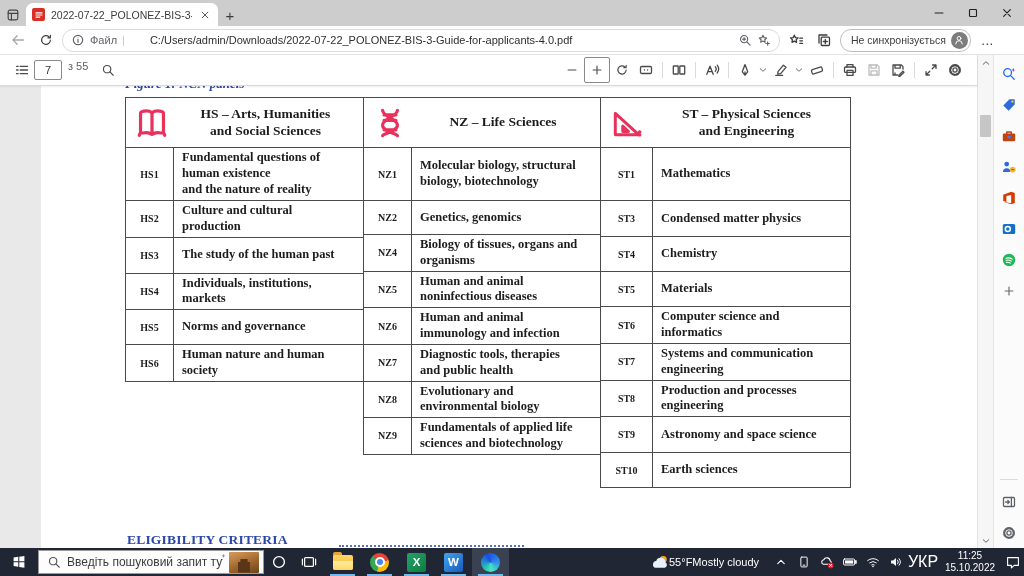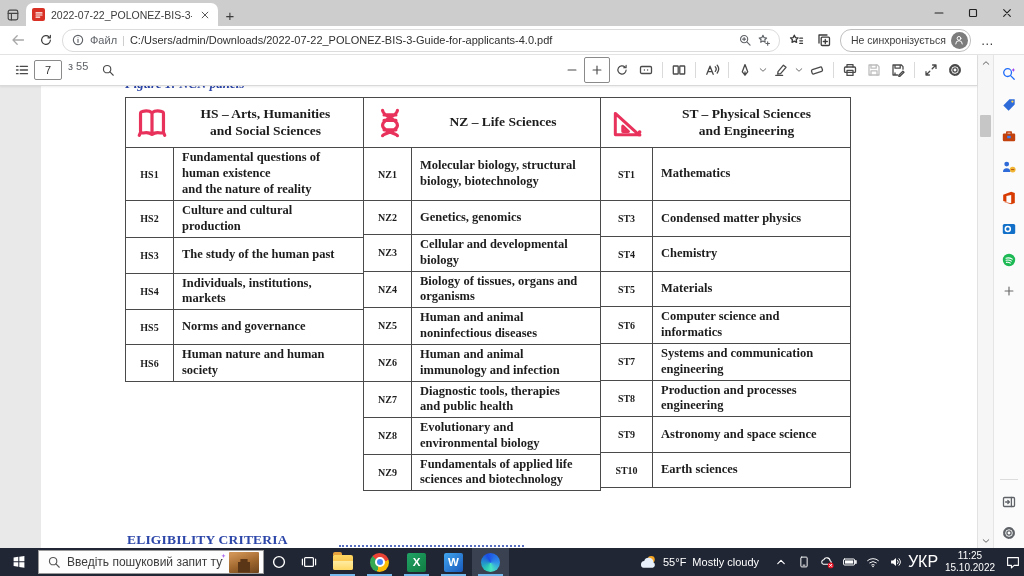--- a/index.html
+++ b/index.html
@@ -18,21 +18,21 @@
   .winbtn{width:34px;height:26px;display:flex;align-items:center;justify-content:center;color:#222;}
   .icon{display:inline-flex;}
   .i12{width:12px;height:12px;} .i14{width:14px;height:14px;} .i16{width:16px;height:16px;} .i18{width:18px;height:18px;}
 
   
   .addressbar{height:28px;flex:0 0 28px;background:#fff;display:flex;align-items:center;padding:0 6px;gap:4px;border-bottom:1px solid #e4e4e4;}
   .navbtn{width:24px;height:24px;display:flex;align-items:center;justify-content:center;color:#3c3c3c;}
   .navbtn.disabled{color:#a8a8a8;}
   .urlfield{flex:0 0 700px;height:21px;background:#fff;border:1px solid #dcdcdc;border-radius:11px;display:flex;align-items:center;padding:0 8px;gap:5px;font-size:11px;color:#3c3c3c;}
   .urlfield .sep{color:#c8c8c8;}
-  .url-text{flex:1;white-space:nowrap;overflow:hidden;color:#2f2f2f;}
+  .url-text{flex:1;white-space:nowrap;overflow:hidden;color:#2f2f2f;margin-left:20px;}
   .scheme{color:#5f6368;}
   .profile-pill{height:21px;border:1px solid #bfbfbf;border-radius:11px;display:flex;align-items:center;gap:5px;padding:0 2px 0 10px;font-size:10.5px;color:#3c3c3c;}
   .avatar{width:17px;height:17px;border-radius:50%;background:#7c7c7c;color:#fff;display:flex;align-items:center;justify-content:center;}
   .dots{font-size:13px;color:#3c3c3c;letter-spacing:1px;padding:0 6px;}
 
   
   .mainrow{flex:1;display:flex;min-height:0;}
   .maincol{flex:1;display:flex;flex-direction:column;min-width:0;}
 
   
@@ -82,21 +82,21 @@
   .tk-search{width:212px;background:#fdfdfd;border:1px solid #9a9a9a;margin:2px 0;display:flex;align-items:center;gap:6px;padding:0 4px 0 8px;color:#3b3b3b;}
   .tk-search-text{font-size:12px;white-space:nowrap;overflow:hidden;flex:1;}
   .petra{width:30px;height:21px;border-radius:1px;background:linear-gradient(160deg,#cf9355 10%,#a0672e 55%,#6e441c);position:relative;flex:0 0 30px;}
   .petra::after{content:'';position:absolute;left:9px;top:5px;width:12px;height:16px;background:#5a3516;clip-path:polygon(0 100%,0 35%,20% 35%,20% 15%,80% 15%,80% 35%,100% 35%,100% 100%);}
   .spark{position:absolute;left:-10px;top:1px;width:9px;height:9px;}
   .tk-btn{width:30px;}
   .tk-app{width:37px;}
   .tk-app .underline{position:absolute;bottom:0;left:6px;right:6px;height:2.5px;background:#76b9ed;}
   .tk-app.active{background:#3a4251;}
   .tk-spacer{flex:1;}
-  .tk-weather{gap:6px;padding:0 10px;}
+  .tk-weather{padding:0 10px;}
   .wtxt{font-size:11px;white-space:nowrap;}
   .tk-tray{width:23px;}
   .tk-lang{width:32px;font-size:16px;}
   .tk-clock{width:62px;flex-direction:column;justify-content:center;font-size:10px;line-height:1.25;text-align:center;}
   .icon-folder{width:20px;height:15px;background:linear-gradient(#ffd863,#f2b43c);border-radius:1px 2px 2px 2px;position:relative;}
   .icon-folder::before{content:'';position:absolute;top:-3px;left:0;width:9px;height:3px;background:#e8a33d;border-radius:2px 2px 0 0;}
   .icon-folder::after{content:'';position:absolute;bottom:0;left:0;right:0;height:9px;background:linear-gradient(#ffeca3,#ffd863);border-radius:0 0 2px 2px;}
   .icon-chrome{width:19px;height:19px;border-radius:50%;background:conic-gradient(from -45deg,#ea4335 0 120deg,#fbbc05 0 240deg,#34a853 0 360deg);position:relative;}
   .icon-chrome::after{content:'';position:absolute;inset:4.5px;border-radius:50%;background:#4285f4;border:2px solid #fff;}
   .icon-office-doc{width:19px;height:19px;border-radius:2px;display:flex;align-items:center;justify-content:center;font-size:11.5px;font-weight:bold;color:#fff;}
@@ -463,25 +463,20 @@
                     </tr>
                     <tr style="height: 53px;">
                       <td class="pcode">NZ1</td>
                       <td class="pdesc">Molecular biology, structural
 biology, biotechnology</td>
                     </tr>
                     <tr style="height: 34px;">
                       <td class="pcode">NZ2</td>
                       <td class="pdesc">Genetics, genomics</td>
                     </tr>
-                    <tr style="height: 36px;">
-                      <td class="pcode">NZ3</td>
-                      <td class="pdesc">Cellular and developmental
-biology</td>
-                    </tr>
                     <tr style="height: 35px;">
                       <td class="pcode">NZ4</td>
                       <td class="pdesc">Biology of tissues, organs and
 organisms</td>
                     </tr>
                     <tr style="height: 35px;">
                       <td class="pcode">NZ5</td>
                       <td class="pdesc">Human and animal
 noninfectious diseases</td>
                     </tr>

